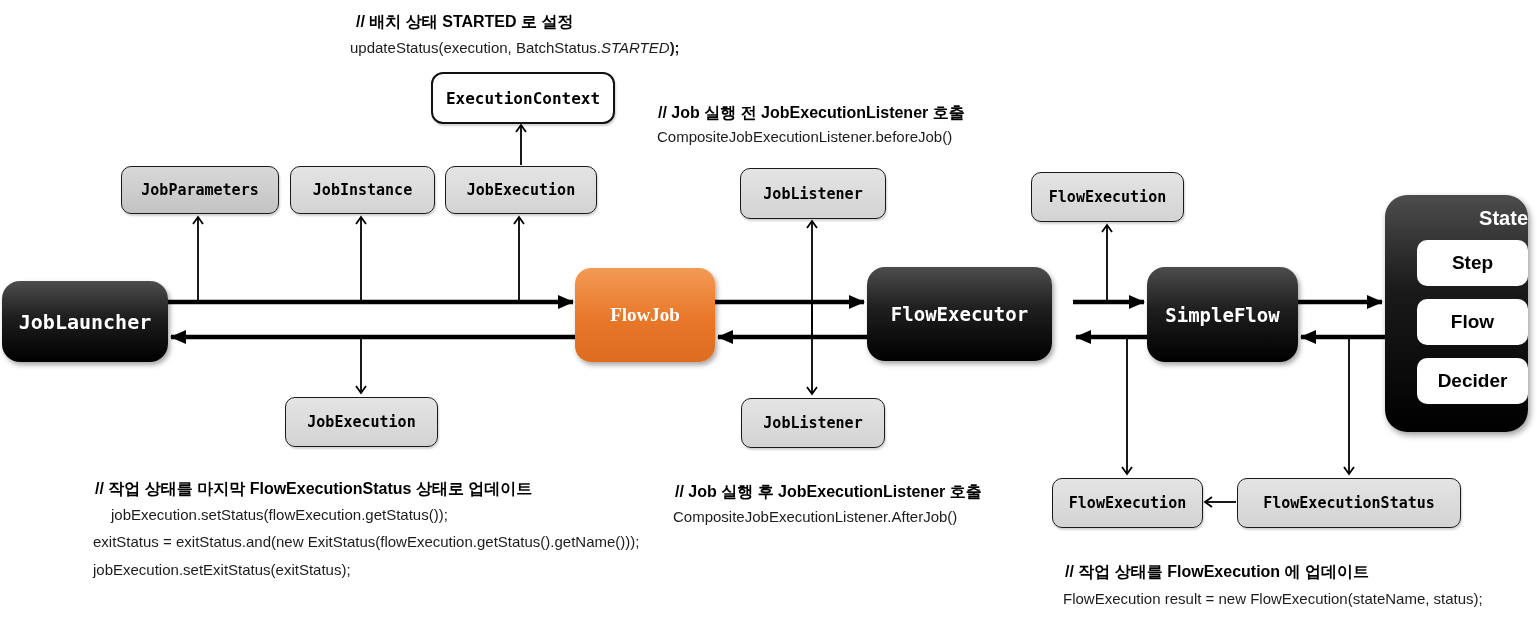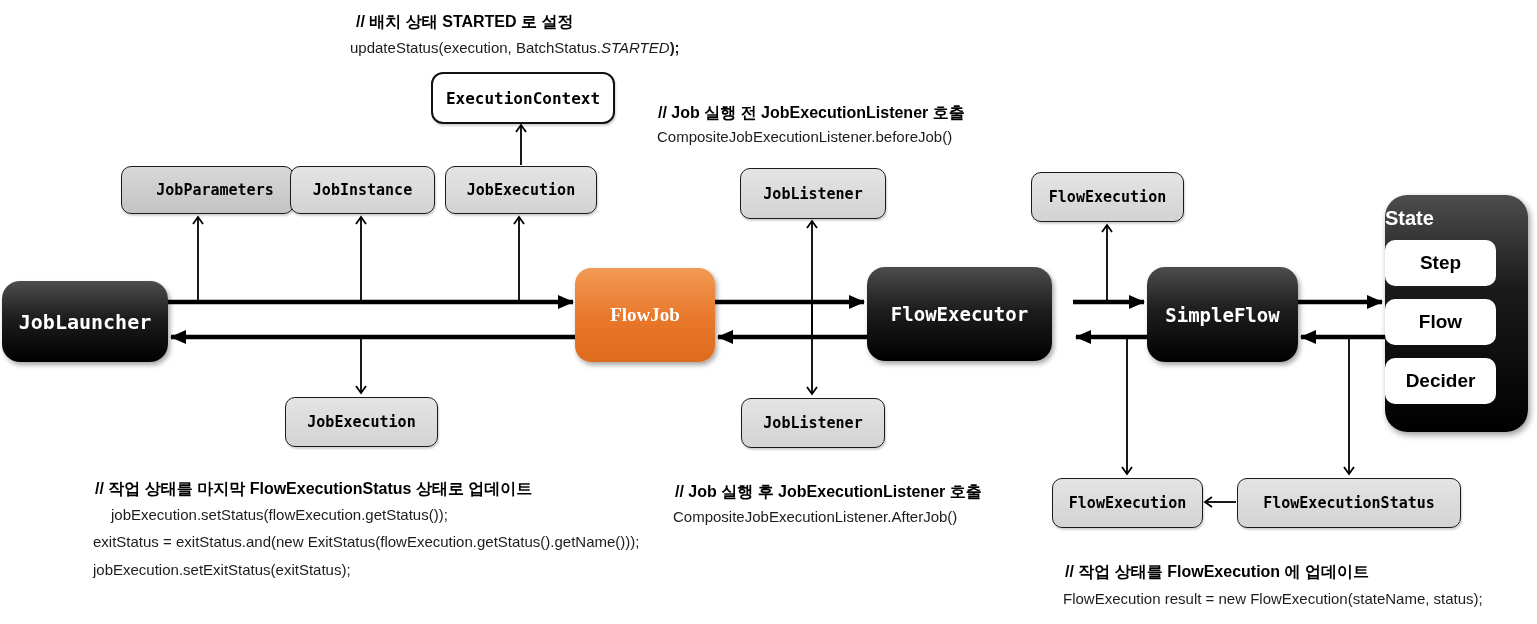--- a/index.html
+++ b/index.html
@@ -17,21 +17,21 @@
   .graybox{position:absolute;z-index:3;display:flex;align-items:center;justify-content:center;
         font-family:"DejaVu Sans Mono","Liberation Mono",monospace;font-weight:bold;font-size:15px;
         color:#000;border:1.6px solid #1a1a1a;border-radius:10px;
         background:linear-gradient(180deg,#E4E4E4 0%,#D3D3D3 100%);
         box-shadow:1px 2px 2px rgba(0,0,0,.18);}
   .graybox.darker{background:linear-gradient(180deg,#D8D8D8 0%,#C3C3C3 100%);}
   .whitebox{background:#fff !important;border:2px solid #111;border-radius:12px;font-size:16px;}
 
   .statewrap{position:absolute;z-index:3;border-radius:22px;
         background:linear-gradient(180deg,#4d4d4d 0%,#1a1a1a 40%,#000 100%);
-        box-shadow:2px 3px 6px rgba(0,0,0,.4);display:flex;flex-direction:column;align-items:flex-start;}
+        box-shadow:2px 3px 6px rgba(0,0,0,.4);display:flex;flex-direction:column;align-items:flex-end;}
   .statewrap .state-title{color:#fff;font-weight:bold;font-size:20px;margin:12px 0 10px 0;
         font-family:"Liberation Sans",sans-serif;}
   .statechild{width:111px;height:46px;background:#fff;border-radius:10px;margin-bottom:13px;
         display:flex;align-items:center;justify-content:center;color:#000;font-weight:bold;
         font-size:19px;font-family:"Liberation Sans",sans-serif;}
 
   .ann-title{position:absolute;z-index:4;font-weight:bold;font-size:16px;color:#000;white-space:nowrap;}
   .ann-code{position:absolute;z-index:4;font-size:15px;color:#1c1c1c;white-space:nowrap;}
   .ann-code .it{font-style:italic;}
   .ann-code .bd{font-weight:bold;}
@@ -90,21 +90,21 @@
 
   <div class="statewrap" style="left:1385px;top:195px;width:143px;height:237px;">
     <div class="state-title">State</div>
     <div class="statechild">Step</div>
     <div class="statechild">Flow</div>
     <div class="statechild">Decider</div>
   </div>
 
   <div class="graybox whitebox" style="left:431px;top:72px;width:180px;height:48px;">ExecutionContext</div>
 
-  <div class="graybox darker" style="left:121px;top:166px;width:156px;height:46px;padding-left:15px;">JobParameters</div>
+  <div class="graybox darker" style="left:121px;top:166px;width:156px;height:46px;">JobParameters</div>
 
   <div class="graybox" style="left:290px;top:166px;width:143px;height:46px;">JobInstance</div>
 
   <div class="graybox" style="left:445px;top:166px;width:150px;height:46px;">JobExecution</div>
 
   <div class="graybox" style="left:740px;top:168px;width:144px;height:49px;">JobListener</div>
 
   <div class="graybox" style="left:1031px;top:172px;width:151px;height:48px;">FlowExecution</div>
 
   <div class="graybox" style="left:285px;top:397px;width:151px;height:48px;">JobExecution</div>

